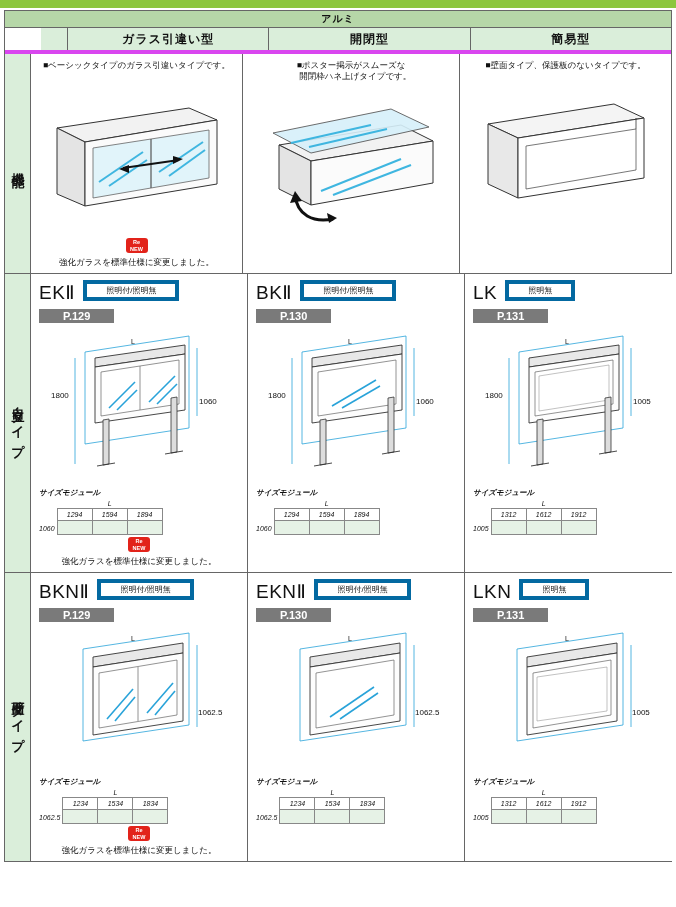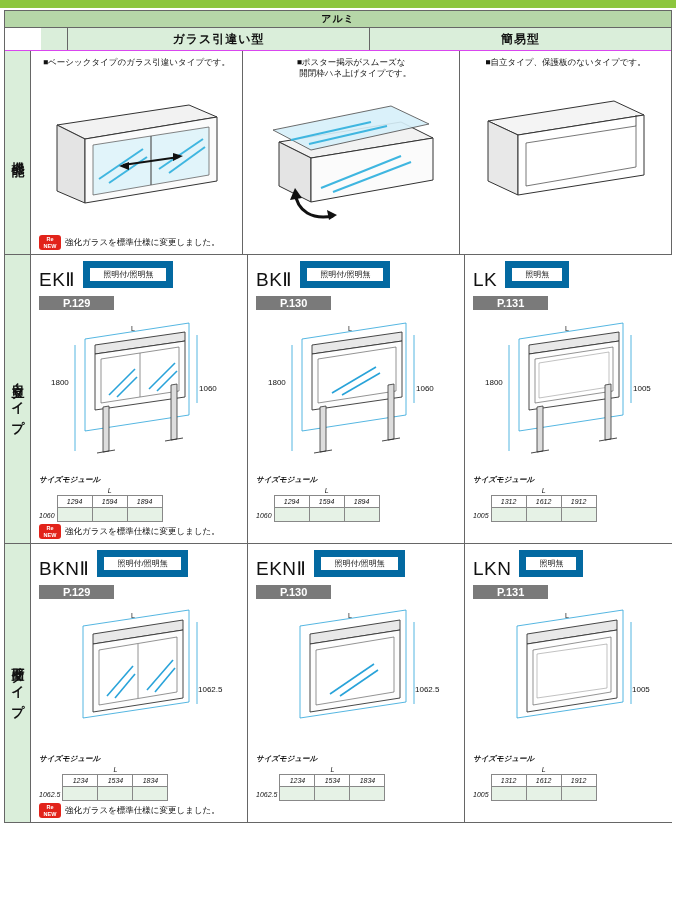--- a/index.html
+++ b/index.html
@@ -42,21 +42,21 @@
     align-items: center;
     justify-content: center;
     font-size: 10px;
     font-weight: bold;
     color: #111;
     letter-spacing: 1px;
   }
   .col-head-row {
     display: flex;
     height: 22px;
-    border-bottom: 1px solid #d946ef;
+    border-bottom: 4px solid #d946ef;
     padding-left: 36px;
   }
   .rowlabel-cell {
     width: 26px;
     min-width: 26px;
     background: #daeeda;
     border-right: 1px solid #666;
     display: flex;
     align-items: center;
     justify-content: center;
@@ -116,20 +116,21 @@
   }
   .figure-zone {
     position: relative;
     height: 150px;
   }
   .newbadge-row {
     display: flex;
     align-items: center;
     gap: 4px;
     margin-top: 2px;
+    flex-direction: column;
   }
   .newbadge {
     width: 22px;
     height: 15px;
     border-radius: 3px;
     background: #e2231a;
     color: #fff;
     font-size: 5.5px;
     font-weight: bold;
     line-height: 1.1;
@@ -151,23 +152,23 @@
     gap: 8px;
     margin-bottom: 2px;
   }
   .model-name {
     font-size: 19px;
     font-weight: normal;
     letter-spacing: 0.5px;
     color: #111;
   }
   .model-tag {
-    border: 7px solid #0369a1;
+    border: 4px solid #0369a1;
     font-size: 8px;
-    padding: 1px 13px;
+    padding: 1px 19px;
     margin-bottom: 3px;
     white-space: nowrap;
   }
   .page-chip {
     display: inline-block;
     background: #7a7a7a;
     color: #fff;
     font-size: 11px;
     font-weight: bold;
     padding: 1px 24px;
@@ -230,20 +231,21 @@
 
   <div class="top-bar"></div>
 
   <div class="grid">
 
     <div class="header-band">アルミ</div>
 
     <div class="col-head-row">
       <div class="rowlabel-cell"></div>
       <div class="col-head">ガラス引違い型</div>
+      <div class="col-head">開閉型</div>
       <div class="col-head">簡易型</div>
     </div>
 
     <div class="body-row">
       <div class="rowlabel">機能</div>
 
       <div class="cell">
         <p class="desc">■ベーシックタイプのガラス引違いタイプです。</p>
         <div class="figure-zone">
           <svg width="190" height="140" viewBox="0 0 190 140">
@@ -293,21 +295,21 @@
             <line x1="82" y1="108" x2="160" y2="78" stroke="#3fb6e0" stroke-width="2"></line>
 
             <path d="M44 108 C 46 128, 62 136, 82 132" fill="none" stroke="#111" stroke-width="3"></path>
             <polygon points="44,104 39,116 51,114" fill="#111"></polygon>
             <polygon points="86,131 76,126 78,136" fill="#111"></polygon>
           </svg>
         </div>
       </div>
 
       <div class="cell">
-        <p class="desc">■自立タイプ、保護板のないタイプです。</p>
+        <p class="desc">■壁面タイプ、保護板のないタイプです。</p>
         <div class="figure-zone">
           <svg width="190" height="130" viewBox="0 0 190 130">
 
             <polygon points="20,38 146,18 176,32 50,52" fill="#f4f4f4" stroke="#333" stroke-width="1"></polygon>
             <polygon points="20,38 50,52 50,112 20,98" fill="#e8e8e8" stroke="#333" stroke-width="1"></polygon>
             <polygon points="50,52 176,32 176,92 50,112" fill="#ffffff" stroke="#333" stroke-width="1"></polygon>
 
             <polygon points="58,60 168,43 168,84 58,103" fill="#ffffff" stroke="#555" stroke-width="0.8"></polygon>
             <line x1="168" y1="32" x2="168" y2="43" stroke="#333" stroke-width="0.8"></line>
           </svg>

